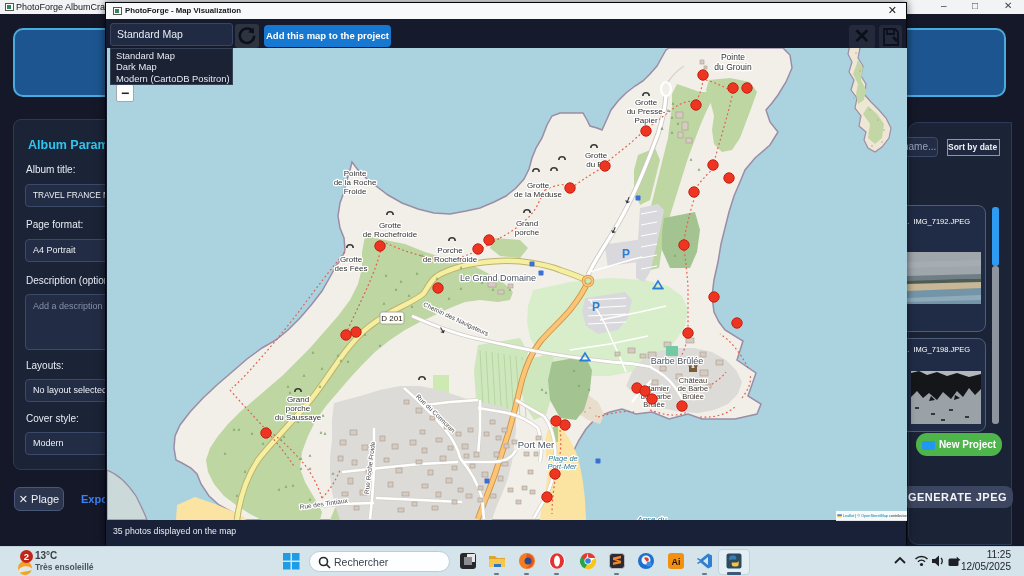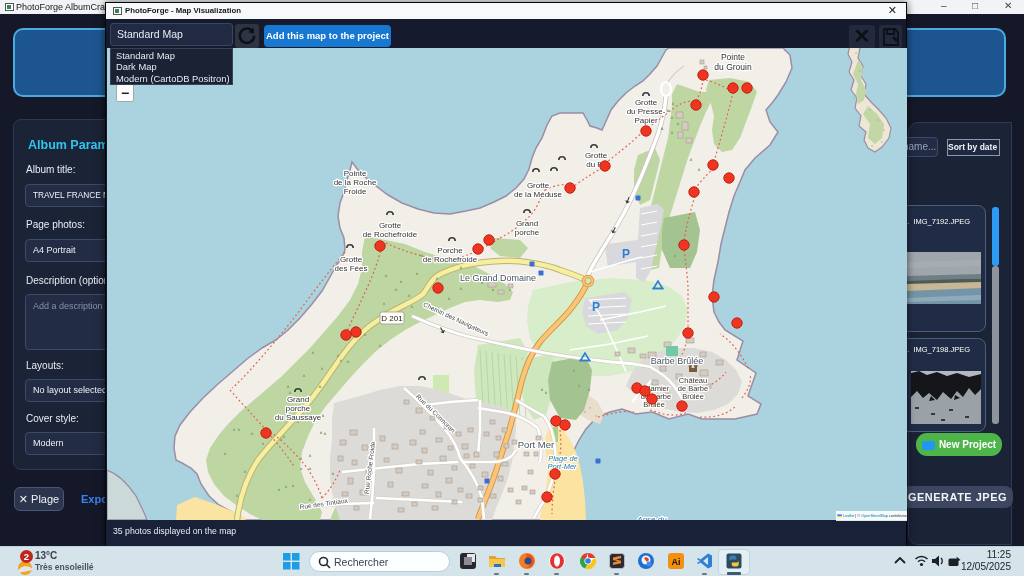--- a/index.html
+++ b/index.html
@@ -76,21 +76,21 @@
   <span class="winctl" style="left:941px;">–</span>
   <span class="winctl" style="left:972px;">□</span>
   <span class="winctl" style="left:1004px;">✕</span>
 </div>
 
 <div id="banner" class="abs"></div>
 <div id="leftpanel" class="abs">
   <div class="lbl" style="left:14px; top:18px; color:#2ec6f0; font-weight:bold; font-size:12.5px;">Album Parameters</div>
   <div class="lbl" style="left:12px; top:44px;">Album title:</div>
   <div class="inp" style="left:11px; top:64px; width:175px; height:23px; font-size:8.3px;">TRAVEL FRANCE MAY 202</div>
-  <div class="lbl" style="left:12px; top:99px;">Page photos:</div>
+  <div class="lbl" style="left:12px; top:99px;">Page format:</div>
   <div class="inp" style="left:11px; top:119px; width:175px; height:23px;">A4 Portrait</div>
   <div class="lbl" style="left:12px; top:155px;">Description (optional):</div>
   <div class="inp" style="left:11px; top:174px; width:175px; height:56px; color:#8892a8; line-height:14px; padding-top:4px;">Add a description to yo</div>
   <div class="lbl" style="left:12px; top:240px;">Layouts:</div>
   <div class="inp" style="left:11px; top:259px; width:175px; height:23px;">No layout selected</div>
   <div class="lbl" style="left:12px; top:293px;">Cover style:</div>
   <div class="inp" style="left:11px; top:312px; width:175px; height:23px;">Modern</div>
 </div>
 <div id="quitbtn" class="abs">✕ Plage</div>
 <div id="exportlbl" class="abs">Export PDF</div>

